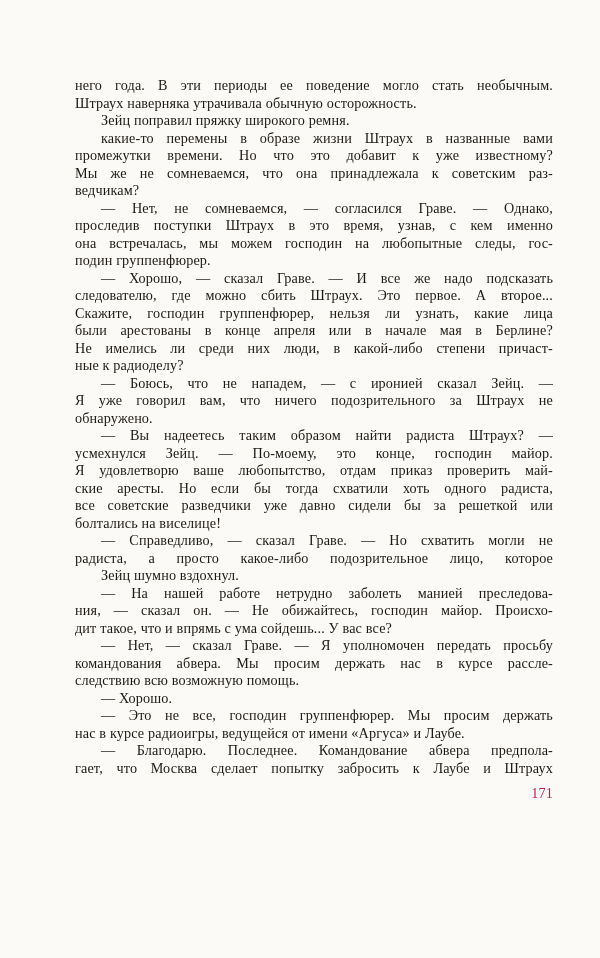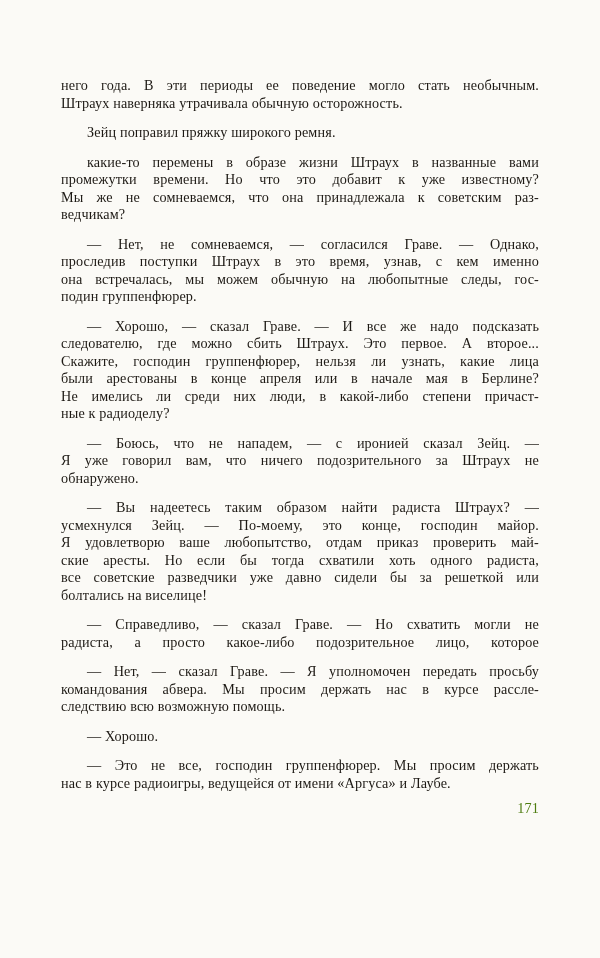--- a/index.html
+++ b/index.html
@@ -14,21 +14,21 @@
   }
   .page {
     position: relative;
     width: 600px;
     height: 958px;
     background: #fbfaf6;
     overflow: hidden;
   }
   .text-block {
     position: absolute;
-    left: 61px;
+    left: 75px;
     top: 77px;
     width: 478px;
     font-family: "Liberation Serif", serif;
     font-size: 14.2px;
     line-height: 17.5px;
     color: #1d1914;
     letter-spacing: 0.15px;
   }
   .para {
     margin: 0;
@@ -37,27 +37,26 @@
   .line {
     text-align: justify;
     text-align-last: justify;
   }
   .line.last {
     text-align-last: left;
     font-family: Liberation Serif, serif;
   }
   .para.indent .line:first-child {
     text-indent: 26px;
-    margin-top: 12px;
   }
   .page-number {
     margin-top: 8px;
     text-align: right;
     font-size: 14.2px;
-    color: #4d7c0f;
+    color: #be185d;
   }
 </style>
 </head>
 <body>
 
 <div class="page">
   <div class="text-block">
     <div id="paragraphs">
         <div class="para">
           <div class="line">него года. В эти периоды ее поведение могло стать необычным.</div>
@@ -68,21 +67,21 @@
         </div>
         <div class="para indent">
           <div class="line">какие-то перемены в образе жизни Штраух в названные вами</div>
           <div class="line">промежутки времени. Но что это добавит к уже известному?</div>
           <div class="line">Мы же не сомневаемся, что она принадлежала к советским раз-</div>
           <div class="line last">ведчикам?</div>
         </div>
         <div class="para indent">
           <div class="line">— Нет, не сомневаемся, — согласился Граве. — Однако,</div>
           <div class="line">проследив поступки Штраух в это время, узнав, с кем именно</div>
-          <div class="line">она встречалась, мы можем обычную на любопытные следы, гос-</div>
+          <div class="line">она встречалась, мы можем господин на любопытные следы, гос-</div>
           <div class="line last">подин группенфюрер.</div>
         </div>
         <div class="para indent">
           <div class="line">— Хорошо, — сказал Граве. — И все же надо подсказать</div>
           <div class="line">следователю, где можно сбить Штраух. Это первое. А второе...</div>
           <div class="line">Скажите, господин группенфюрер, нельзя ли узнать, какие лица</div>
           <div class="line">были арестованы в конце апреля или в начале мая в Берлине?</div>
           <div class="line">Не имелись ли среди них люди, в какой-либо степени причаст-</div>
           <div class="line last">ные к радиоделу?</div>
         </div>
@@ -97,27 +96,39 @@
           <div class="line">Я удовлетворю ваше любопытство, отдам приказ проверить май-</div>
           <div class="line">ские аресты. Но если бы тогда схватили хоть одного радиста,</div>
           <div class="line">все советские разведчики уже давно сидели бы за решеткой или</div>
           <div class="line last">болтались на виселице!</div>
         </div>
         <div class="para indent">
           <div class="line">— Справедливо, — сказал Граве. — Но схватить могли не</div>
           <div class="line">радиста, а просто какое-либо подозрительное лицо, которое</div>
         </div>
         <div class="para indent">
+          <div class="line last">Зейц шумно вздохнул.</div>
+        </div>
+        <div class="para indent">
+          <div class="line">— На нашей работе нетрудно заболеть манией преследова-</div>
+          <div class="line">ния, — сказал он. — Не обижайтесь, господин майор. Происхо-</div>
+          <div class="line last">дит такое, что и впрямь с ума сойдешь... У вас все?</div>
+        </div>
+        <div class="para indent">
           <div class="line">— Нет, — сказал Граве. — Я уполномочен передать просьбу</div>
           <div class="line">командования абвера. Мы просим держать нас в курсе рассле-</div>
           <div class="line last">следствию всю возможную помощь.</div>
         </div>
         <div class="para indent">
           <div class="line last">— Хорошо.</div>
         </div>
         <div class="para indent">
           <div class="line">— Это не все, господин группенфюрер. Мы просим держать</div>
           <div class="line last">нас в курсе радиоигры, ведущейся от имени «Аргуса» и Лаубе.</div>
         </div>
+        <div class="para indent">
+          <div class="line">— Благодарю. Последнее. Командование абвера предпола-</div>
+          <div class="line">гает, что Москва сделает попытку забросить к Лаубе и Штраух</div>
+        </div>
       </div>
     <div class="page-number">171</div>
   </div>
 </div>
 
 </body></html>

